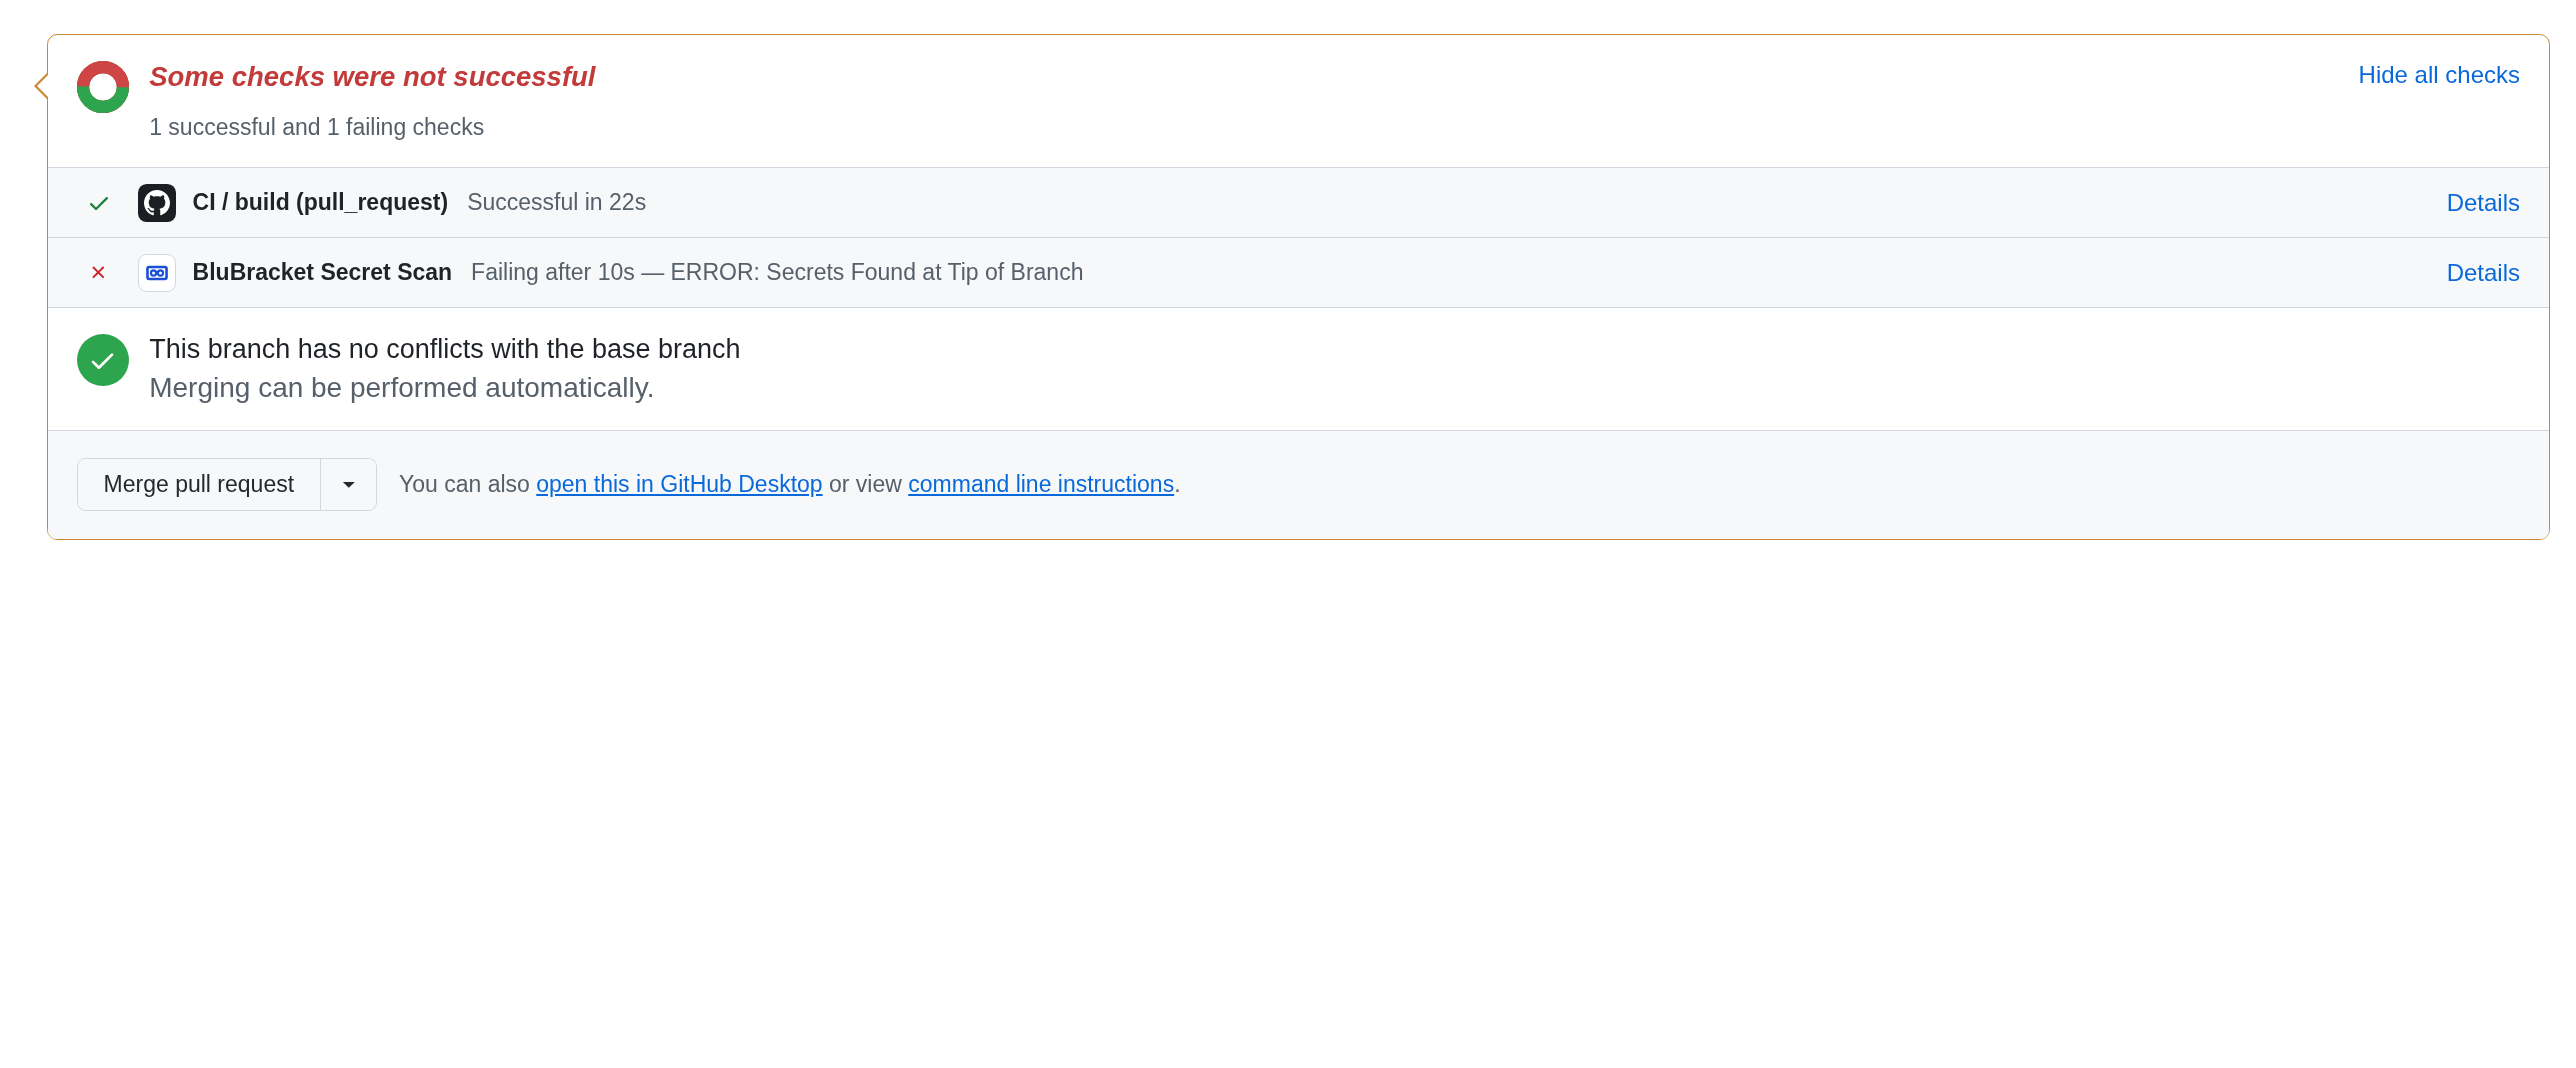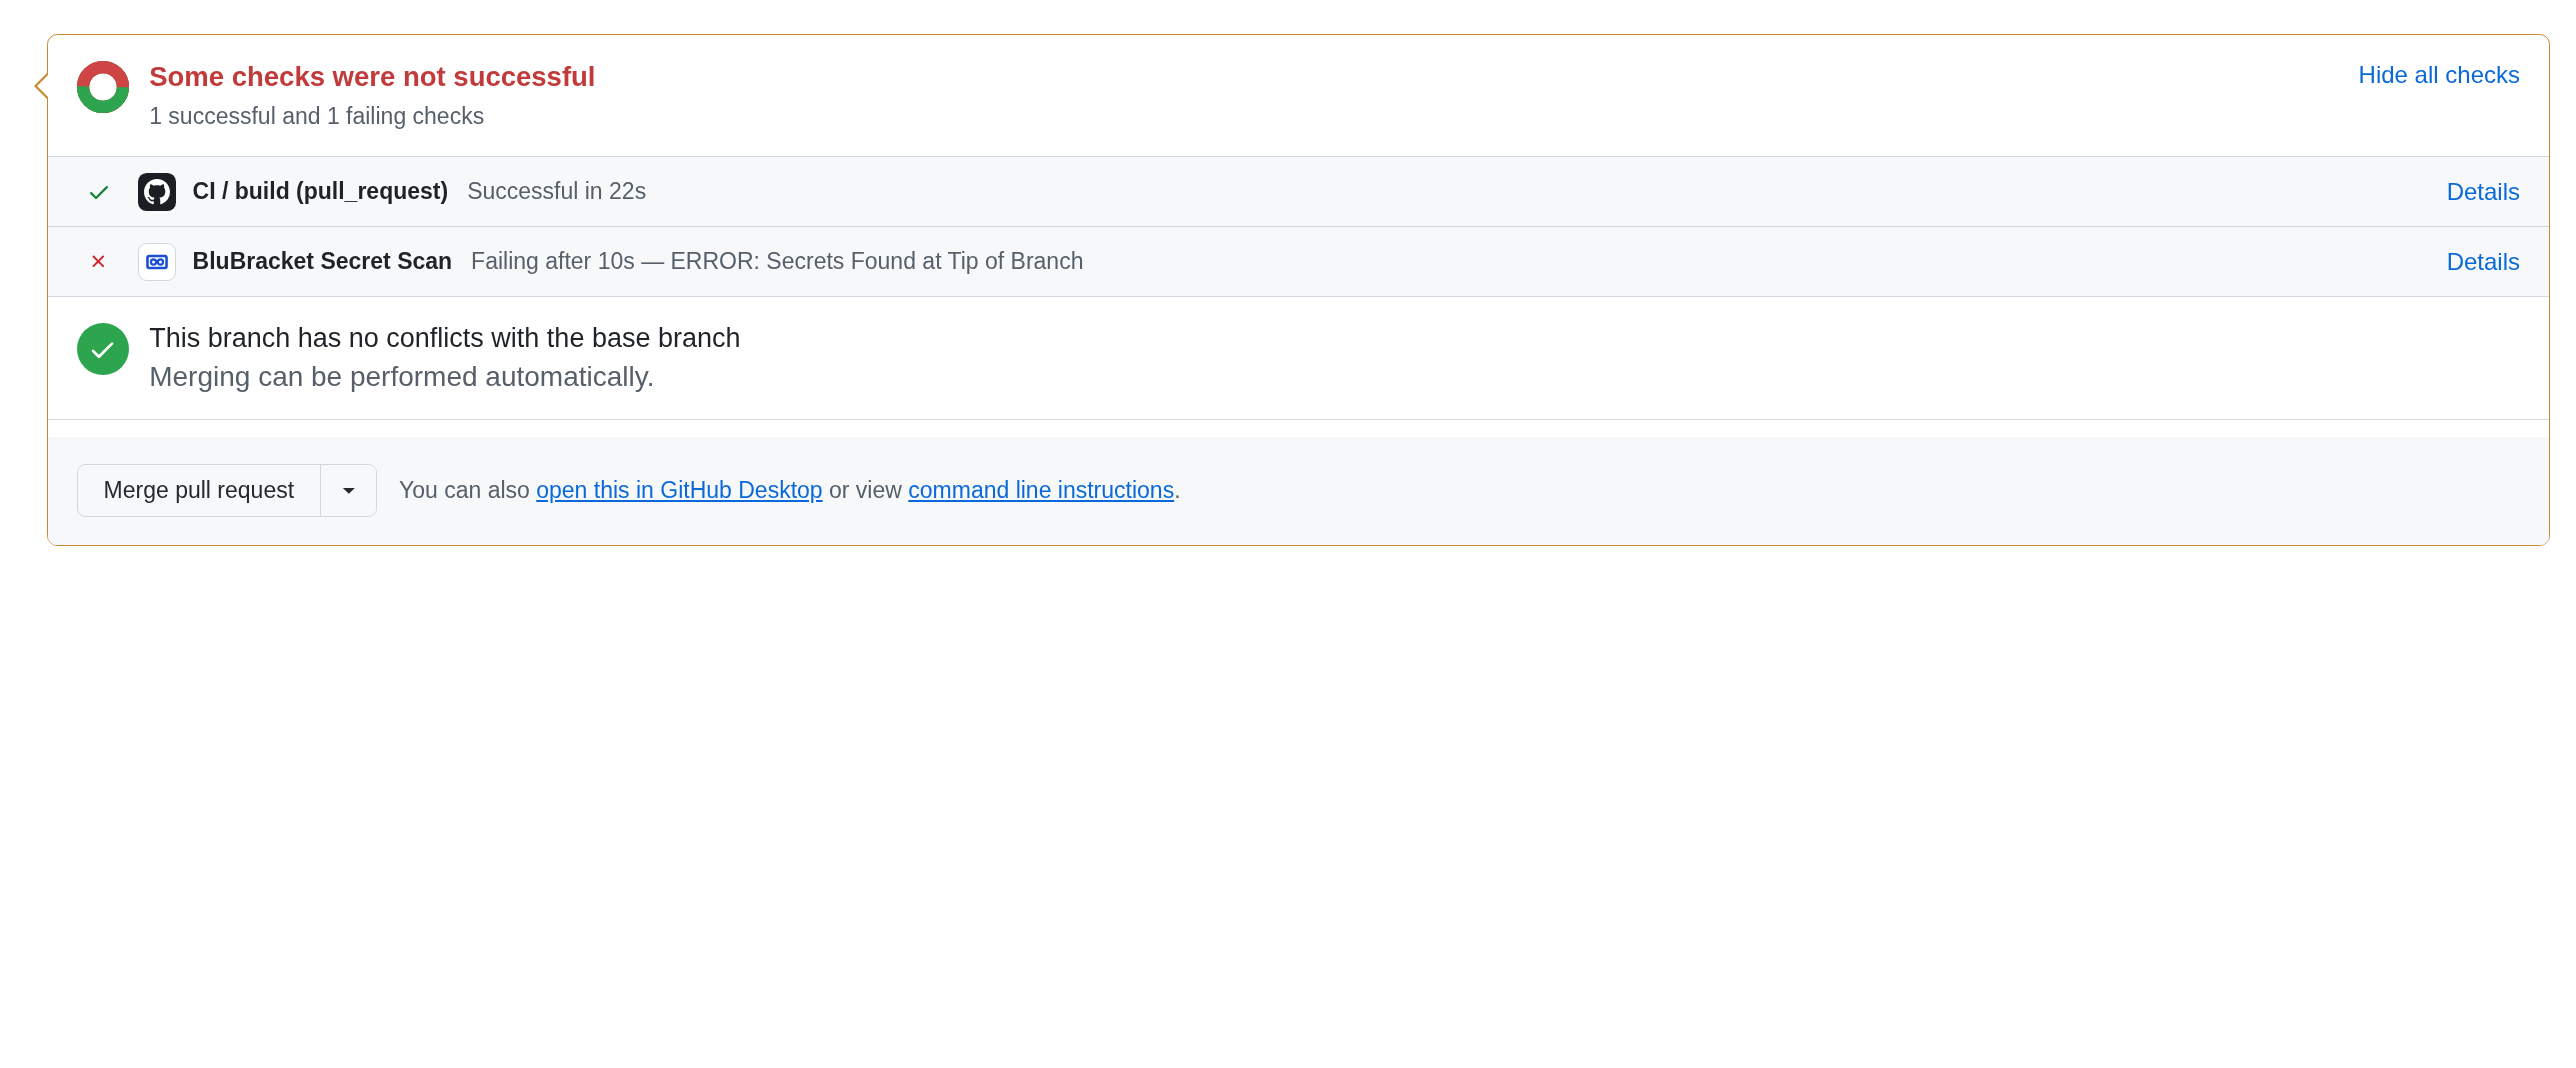--- a/index.html
+++ b/index.html
@@ -51,21 +51,22 @@
       flex-shrink: 0;
       margin-right: 20.6px;
     }
     .header-content {
       flex: 1;
     }
     .header-title {
       font-size: 27.5px;
       font-weight: 600;
       color: #c23a3a;
-      margin-bottom: 10px;
+      margin-bottom: 21px;
+      font-style: italic;
     }
     .header-subtitle {
       font-size: 23px;
       color: #57606a;
     }
     .hide-link {
       font-size: 24px;
       color: #0969da;
       cursor: pointer;
       white-space: nowrap;
@@ -142,21 +143,20 @@
     .conflicts-subtitle {
       font-size: 28px;
       color: #57606a;
     }
     .action-section {
       background: #f6f8fa;
       padding: 27.5px 29px;
       display: flex;
       align-items: center;
       border-radius: 0 0 8.6px 8.6px;
-      margin-top: 17px;
     }
     .merge-btn-group {
       display: flex;
       border: 0.9px solid #d0d7de;
       border-radius: 8.6px;
       background: #f6f8fa;
       overflow: hidden;
     }
     .merge-btn {
       padding: 12px 26px;

